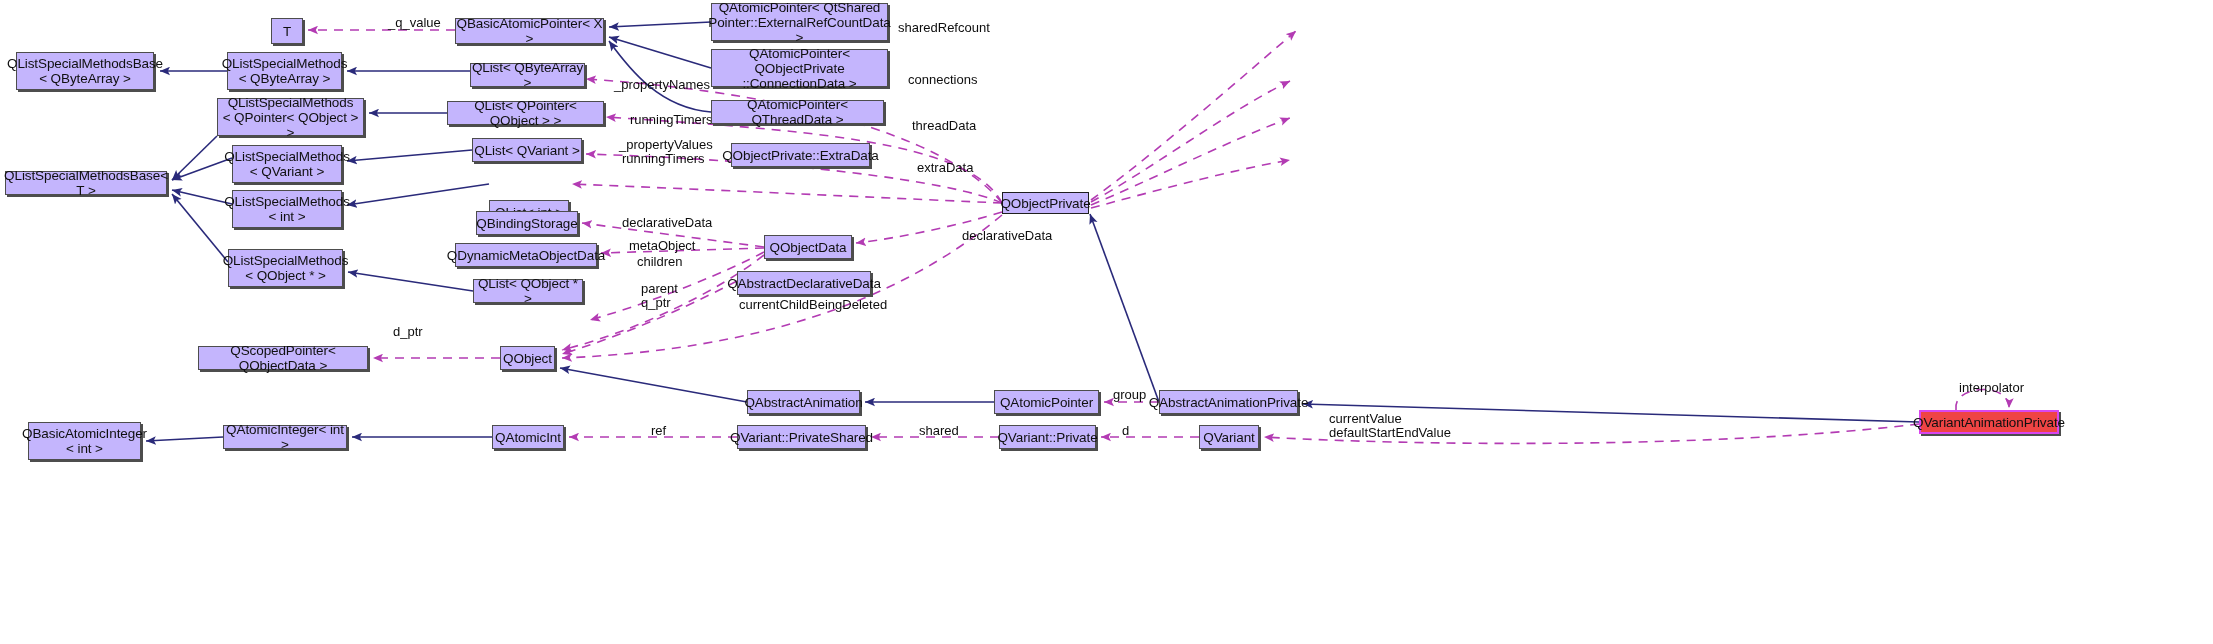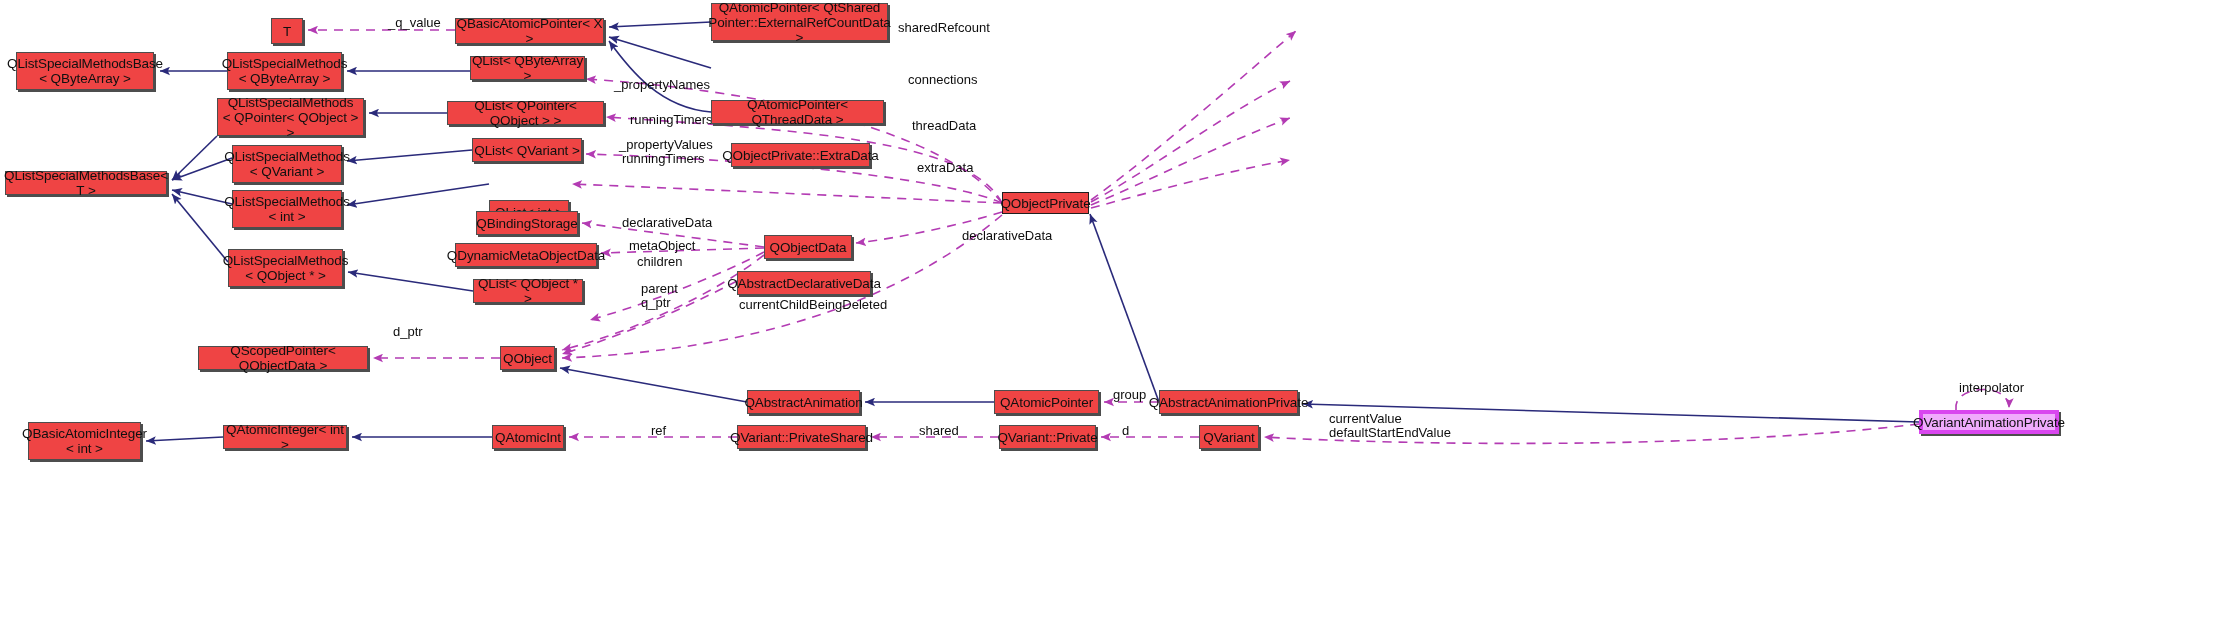--- a/index.html
+++ b/index.html
@@ -21,40 +21,40 @@
     position: absolute;
     left: 0;
     top: 0;
     width: 2213px;
     height: 644px;
     pointer-events: none;
   }
   .node {
     position: absolute;
     box-sizing: border-box;
-    background: #ef4444;
+    background: #c4b5fd;
     border: 1px solid #1f1f1f;
     display: flex;
     align-items: center;
     justify-content: center;
     text-align: center;
     font-size: 13.5px;
     line-height: 15px;
     color: #101010;
     white-space: pre-line;
     letter-spacing: -0.1px;
     z-index: 3;
   }
   .node.shadow {
     box-shadow: 2px 2px 0 0 #4d4d4d;
     border-color: #4d4d4d;
   }
   .node.highlight {
-    background: #f0abfc;
-    border: 4px solid #d946ef;
+    background: #ef4444;
+    border: 2px solid #d946ef;
     box-shadow: 2px 2px 0 0 #4d4d4d;
   }
   .edge-label {
     position: absolute;
     font-size: 13px;
     line-height: 14px;
     color: #0d0d0d;
     white-space: pre-line;
     text-align: left;
     z-index: 2;
@@ -128,21 +128,23 @@
   </svg>
 
   <div class="node shadow" style="left:271px;top:18px;width:32px;height:26px;">T</div>
   <div class="node shadow" style="left:455px;top:18px;width:149px;height:26px;">QBasicAtomicPointer&lt; X &gt;</div>
   <div class="node shadow" style="left:711px;top:3px;width:177px;height:38px;">QAtomicPointer&lt; QtShared
 Pointer::ExternalRefCountData &gt;</div>
   <div class="node shadow" style="left:16px;top:52px;width:138px;height:38px;">QListSpecialMethodsBase
 &lt; QByteArray &gt;</div>
   <div class="node shadow" style="left:227px;top:52px;width:115px;height:38px;">QListSpecialMethods
 &lt; QByteArray &gt;</div>
-  <div class="node shadow" style="left:470px;top:56px;width:115px;height:24px;">QList&lt; QByteArray &gt;</div>
+  <div class="node shadow" style="left:470px;top:63px;width:115px;height:24px;">QList&lt; QByteArray &gt;</div>
+  <div class="node shadow" style="left:711px;top:49px;width:177px;height:38px;">QAtomicPointer&lt; QObjectPrivate
+::ConnectionData &gt;</div>
   <div class="node shadow" style="left:217px;top:98px;width:147px;height:38px;">QListSpecialMethods
 &lt; QPointer&lt; QObject &gt; &gt;</div>
   <div class="node shadow" style="left:447px;top:101px;width:157px;height:24px;">QList&lt; QPointer&lt; QObject &gt; &gt;</div>
   <div class="node shadow" style="left:711px;top:100px;width:173px;height:24px;">QAtomicPointer&lt; QThreadData &gt;</div>
   <div class="node shadow" style="left:232px;top:145px;width:110px;height:38px;">QListSpecialMethods
 &lt; QVariant &gt;</div>
   <div class="node shadow" style="left:472px;top:138px;width:110px;height:24px;">QList&lt; QVariant &gt;</div>
   <div class="node shadow" style="left:731px;top:143px;width:139px;height:24px;">QObjectPrivate::ExtraData</div>
   <div class="node shadow" style="left:5px;top:171px;width:162px;height:24px;">QListSpecialMethodsBase&lt; T &gt;</div>
   <div class="node shadow" style="left:232px;top:190px;width:110px;height:38px;">QListSpecialMethods

